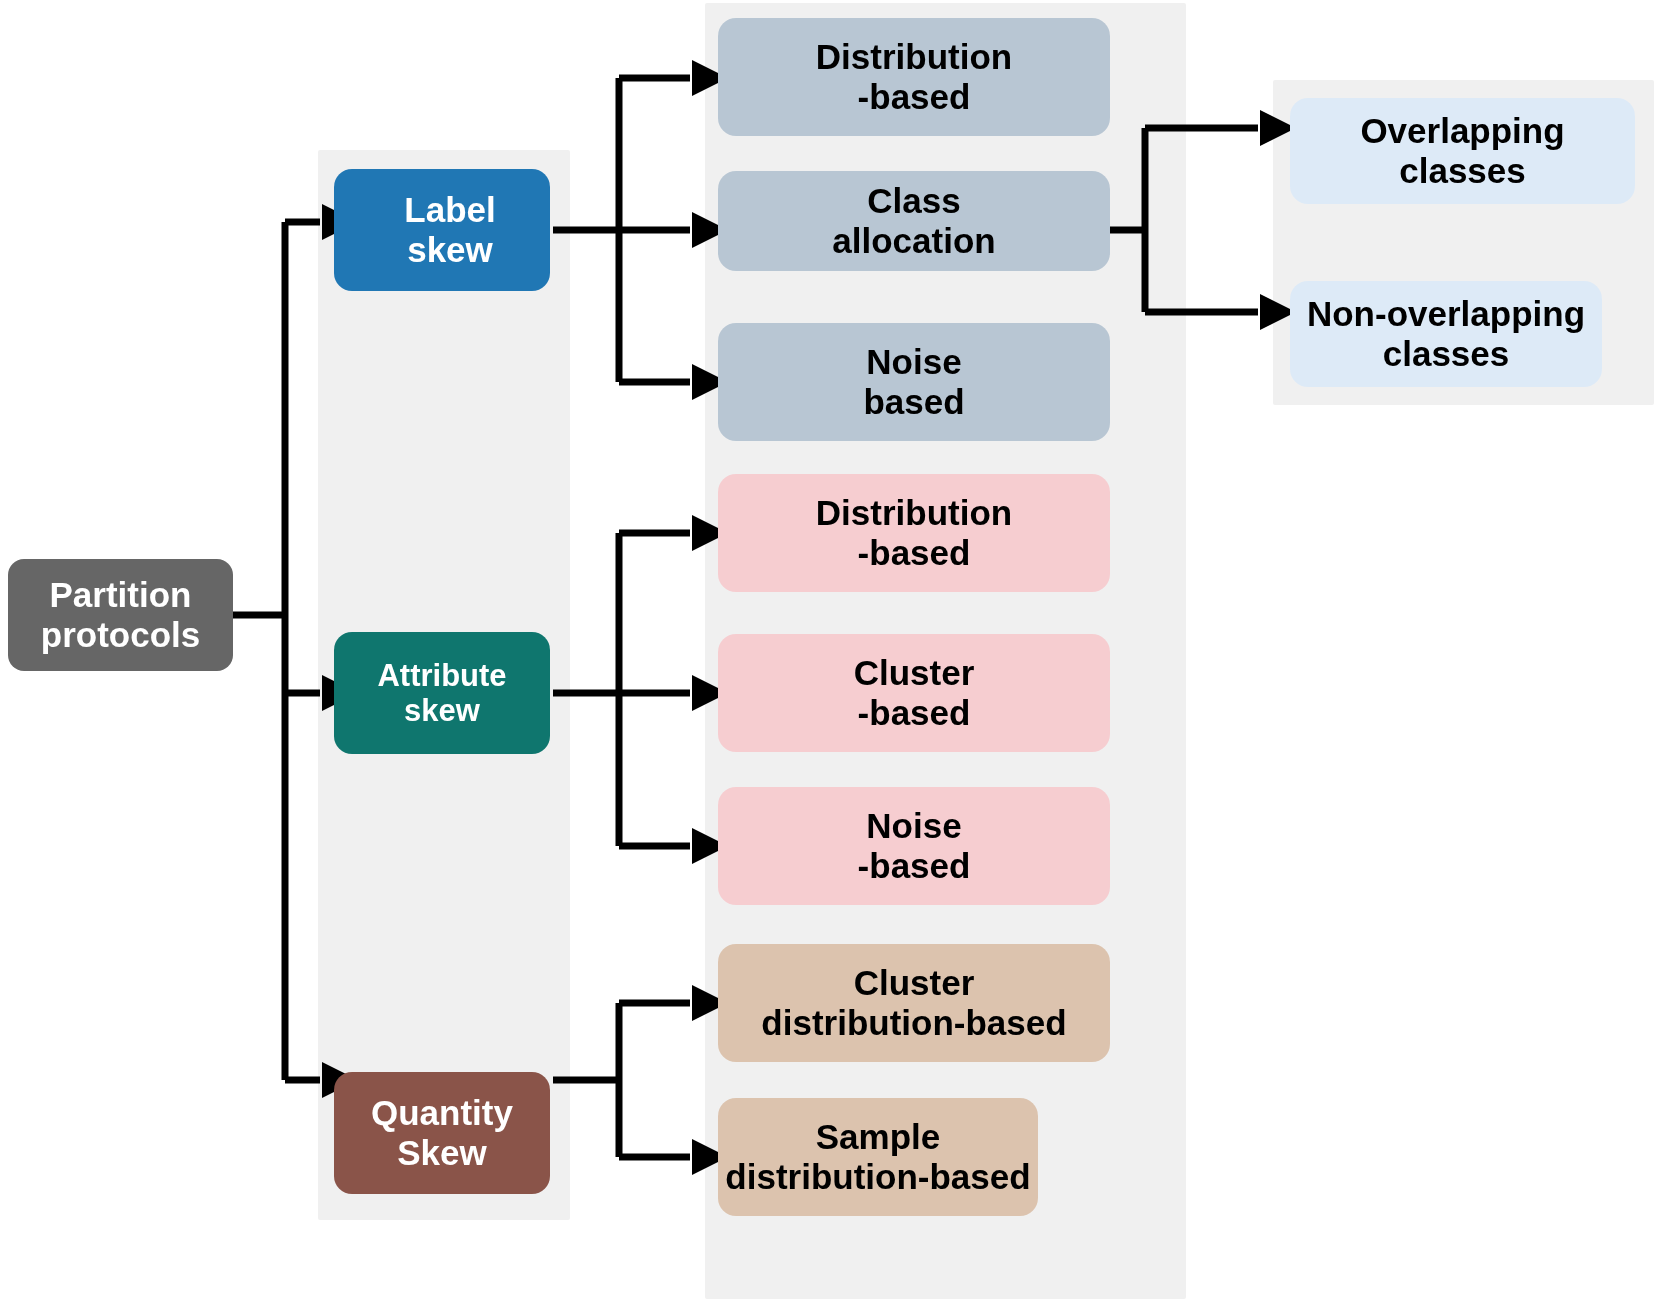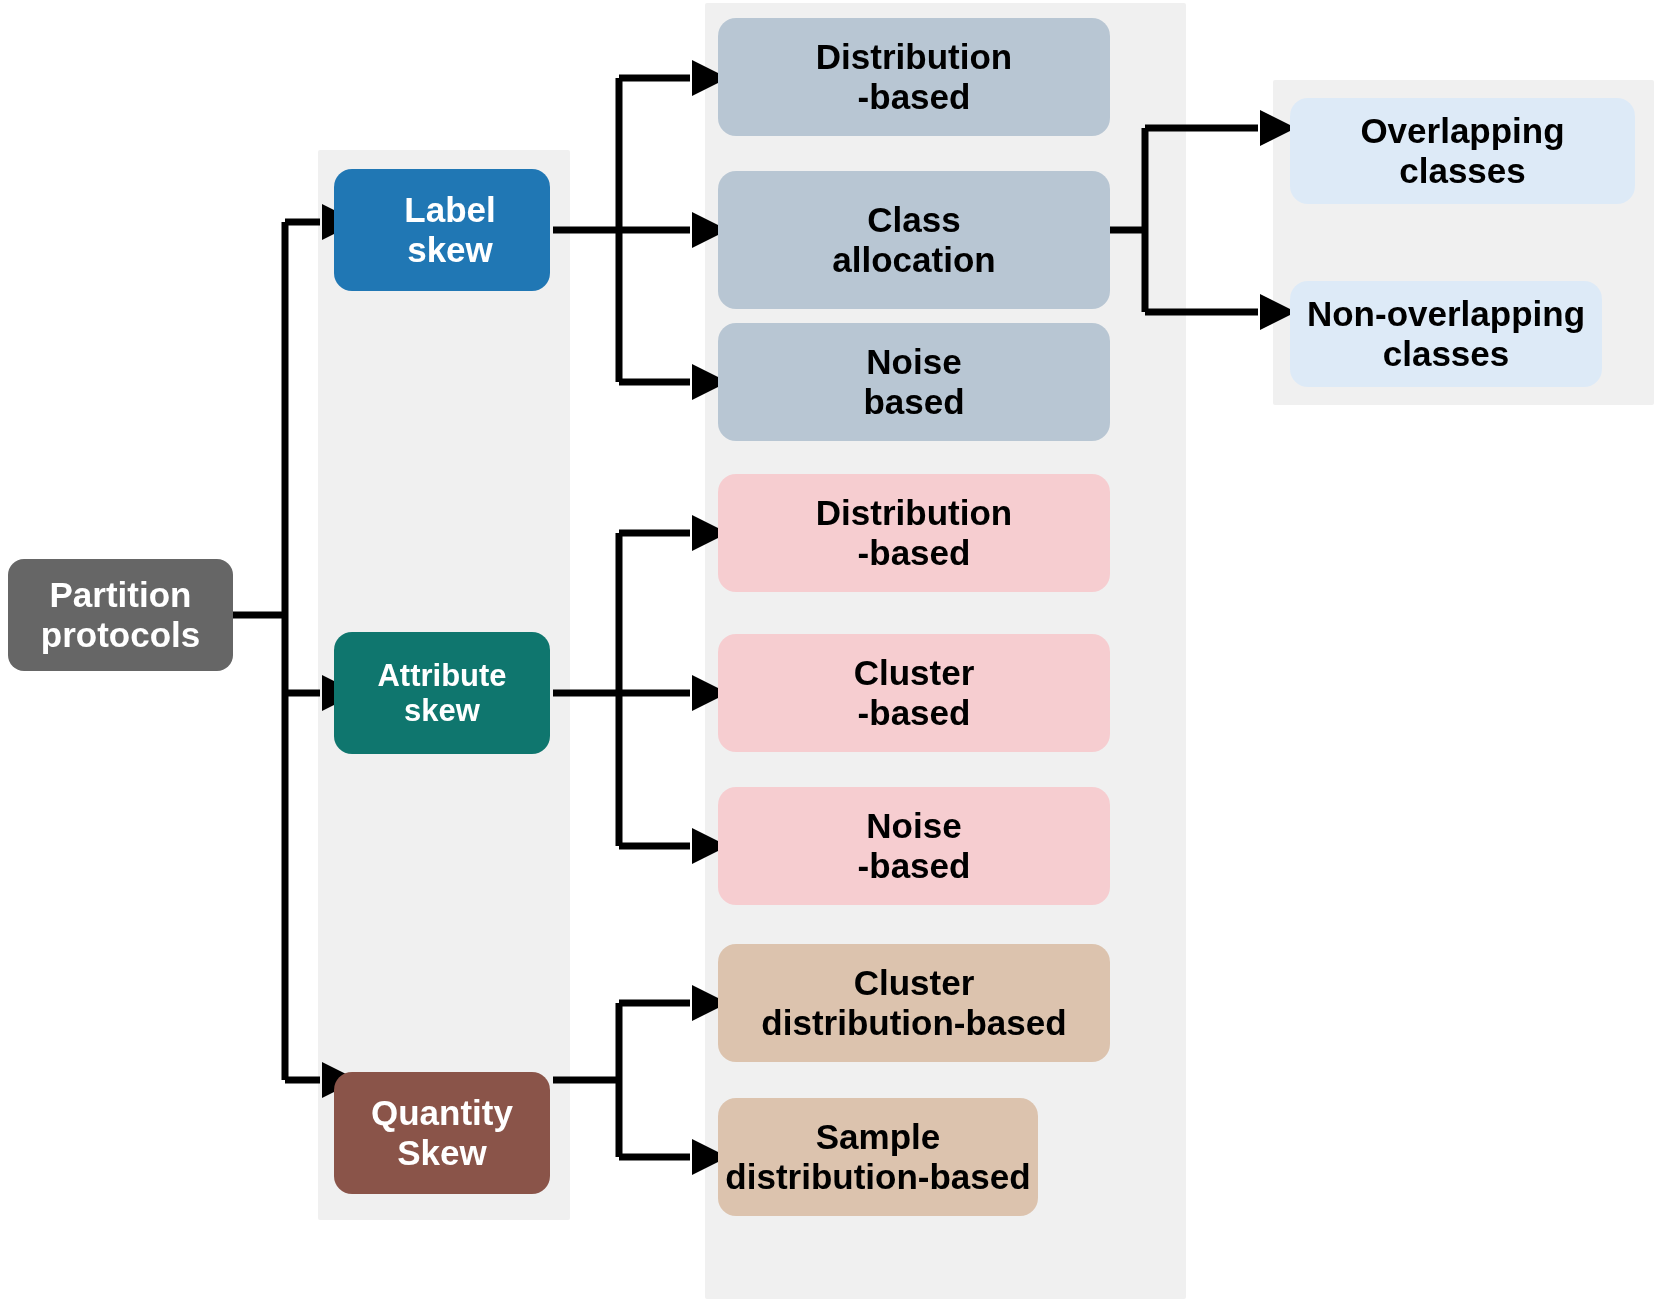--- a/index.html
+++ b/index.html
@@ -117,21 +117,21 @@
   <div class="node l1-brown" style="left:334px;top:1072px;width:216px;height:122px;">
     <span class="txt">Quantity
 Skew</span>
   </div>
 
   <div class="node l2-blue" style="left:718px;top:18px;width:392px;height:118px;">
     <span class="txt">Distribution
 -based</span>
   </div>
 
-  <div class="node l2-blue" style="left:718px;top:171px;width:392px;height:138px;">
+  <div class="node l2-blue" style="left:718px;top:171px;width:392px;height:100px;">
     <span class="txt">Class
 allocation</span>
   </div>
 
   <div class="node l2-blue" style="left:718px;top:323px;width:392px;height:118px;">
     <span class="txt">Noise
 based</span>
   </div>
 
   <div class="node l2-pink" style="left:718px;top:474px;width:392px;height:118px;">

